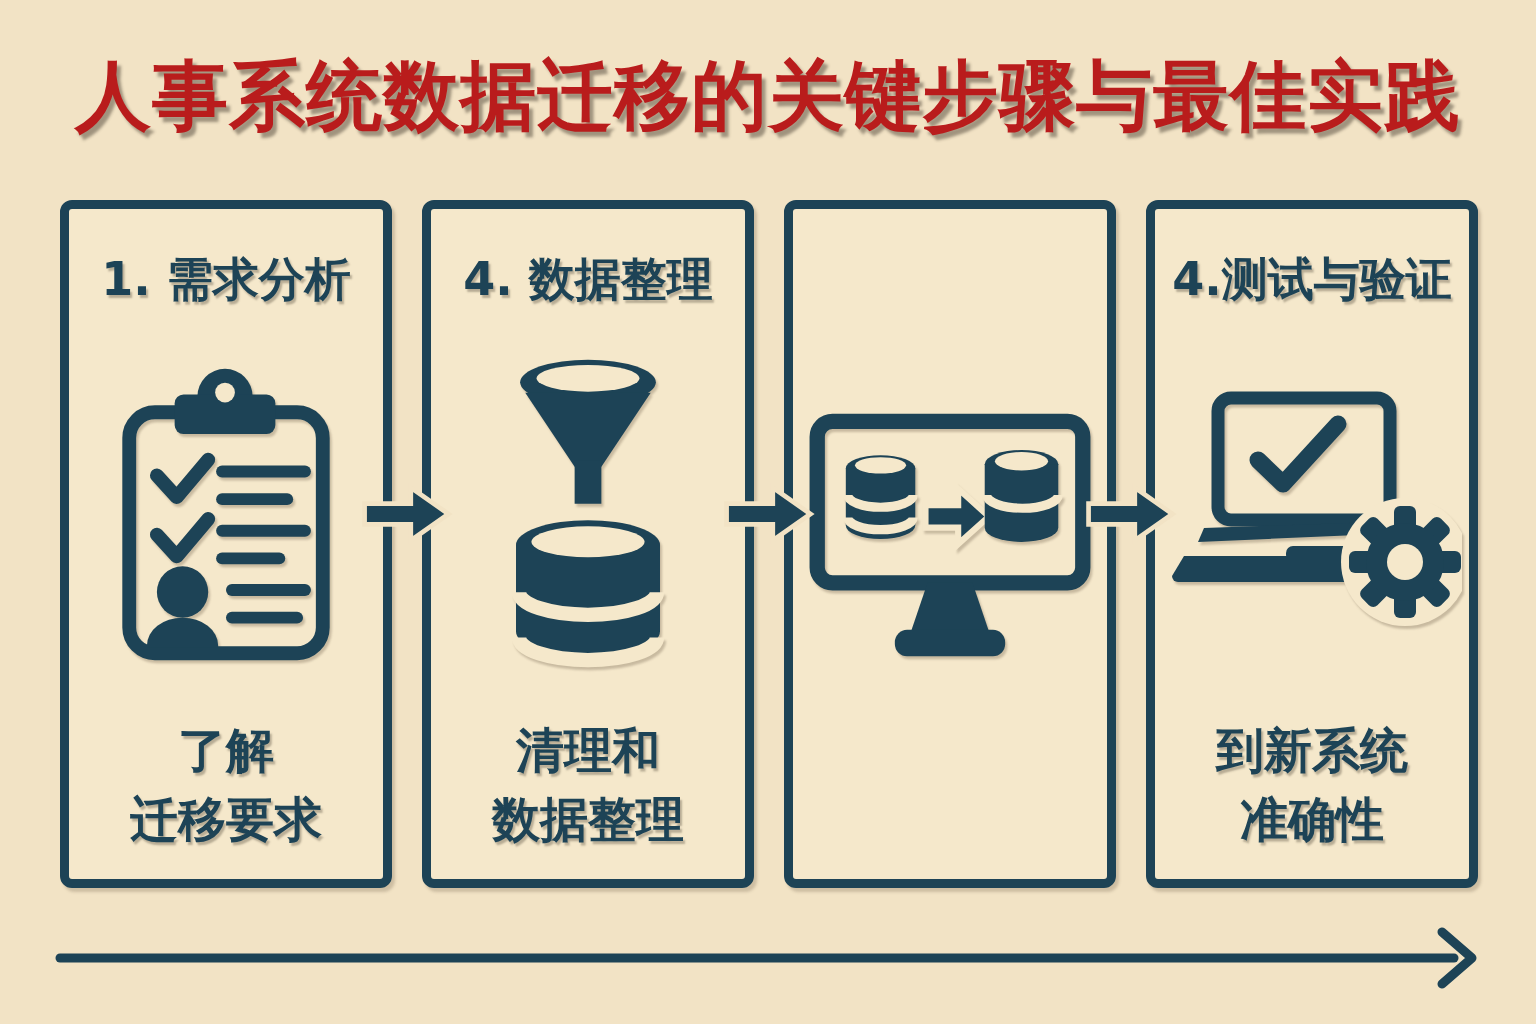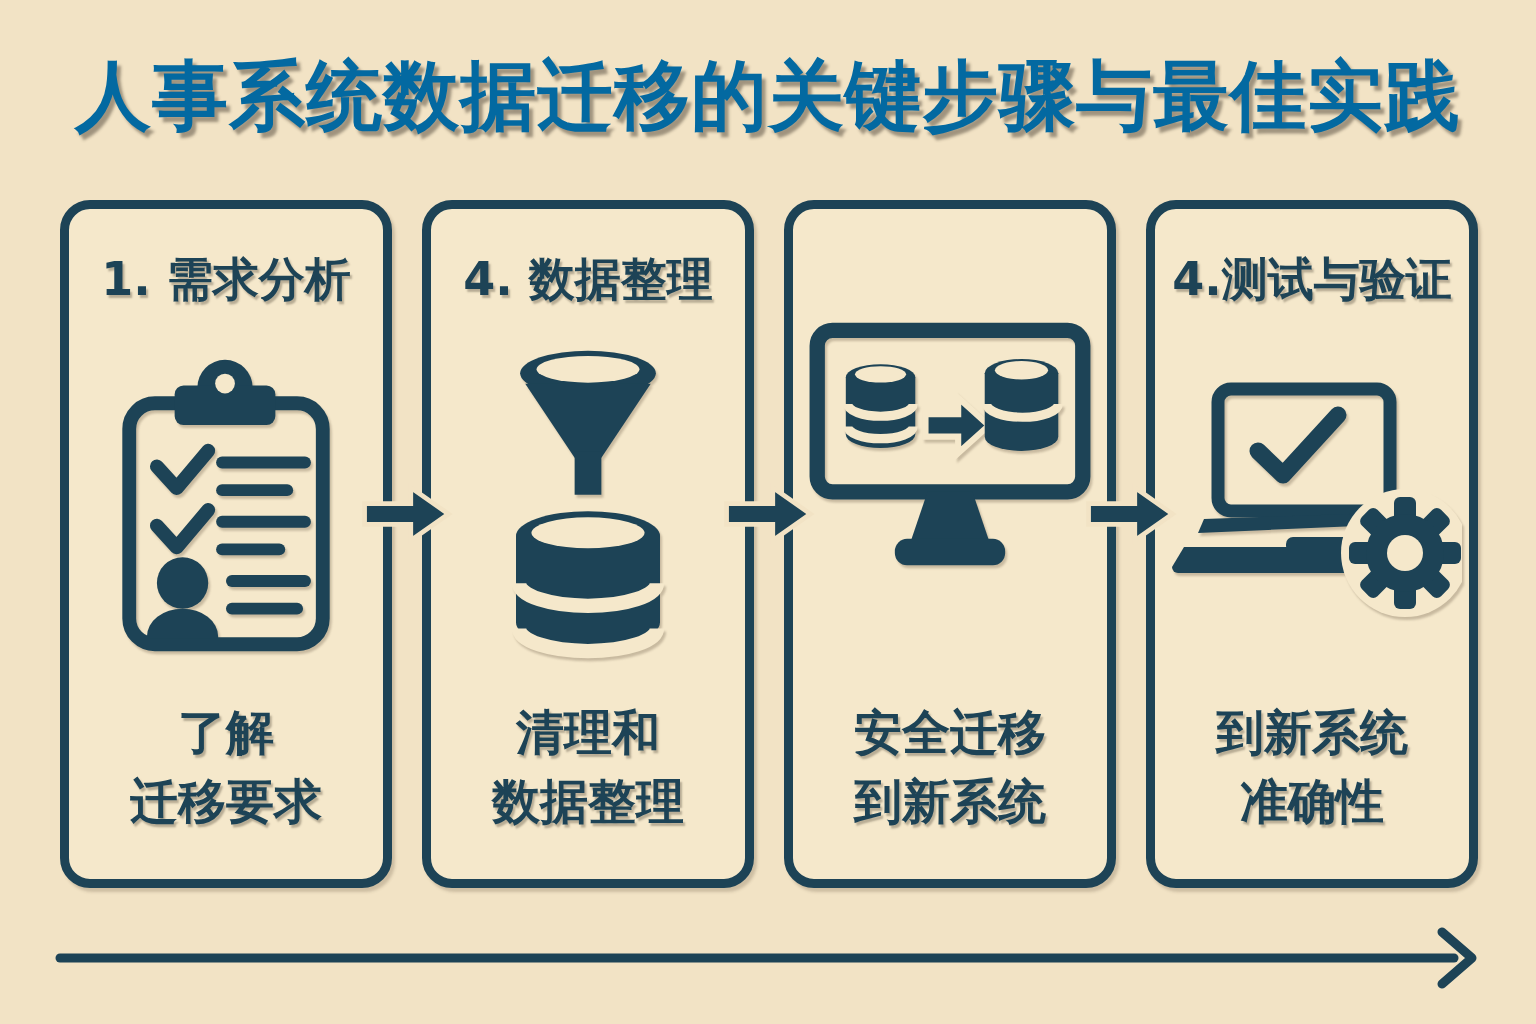--- a/index.html
+++ b/index.html
@@ -5,43 +5,43 @@
   html,body{margin:0;padding:0;}
   body{
     width:1536px;height:1024px;position:relative;overflow:hidden;
     background:#f2e3c5;
     font-family:"DejaVu Sans","Liberation Sans",sans-serif;
     color:#1d4356;
   }
   .title{
     position:absolute;top:46px;left:0;width:1536px;
     text-align:center;font-size:76px;font-weight:800;letter-spacing:1px;
-    color:#0369a1;text-shadow:4px 5px 3px rgba(60,52,40,0.45);
+    color:#b91c1c;text-shadow:4px 5px 3px rgba(60,52,40,0.45);
     white-space:nowrap;
   }
   .cards{
     position:absolute;left:60px;top:200px;width:1418px;height:688px;
     display:flex;gap:30px;
   }
   .card{
     box-sizing:border-box;flex:1;
-    background:#f5e8cb;border:9px solid #1d4356;border-radius:30px;
+    background:#f5e8cb;border:9px solid #1d4356;border-radius:12px;
     box-shadow:3px 4px 3px rgba(95,80,58,0.25);
     display:flex;flex-direction:column;align-items:center;
   }
   .card-heading{
     margin-top:40px;font-size:46px;font-weight:800;white-space:nowrap;
     text-shadow:2px 3px 2px rgba(70,60,45,0.35);
   }
   .icon-wrap{
     flex:1;display:flex;align-items:center;justify-content:center;width:100%;
   }
   .icon-wrap svg{filter:drop-shadow(2px 3px 1px rgba(95,80,58,0.3));}
   .card-caption{
-    margin-bottom:42px;font-size:48px;font-weight:800;line-height:1.45;
+    margin-bottom:24px;font-size:48px;font-weight:800;line-height:1.45;
     text-align:center;white-space:pre-line;
     text-shadow:2px 3px 2px rgba(70,60,45,0.35);
   }
   .flow-arrow{position:absolute;top:481px;width:92px;height:66px;}
   .timeline-arrow{position:absolute;left:52px;top:922px;width:1432px;height:68px;}
 </style>
 </head>
 <body>
 
 <div class="title">人事系统数据迁移的关键步骤与最佳实践</div>
@@ -106,22 +106,20 @@
 
         <ellipse cx="210" cy="52" rx="36" ry="14" fill="#1d4356"></ellipse>
         <path d="M174,52 h72 v62 a36,14 0 0 1 -72,0 z" fill="#1d4356"></path>
         <ellipse cx="210" cy="49" rx="26" ry="9" fill="#f5e8cb"></ellipse>
         <path d="M176,82 a35,13 0 0 0 70,0" fill="none" stroke="#f5e8cb" stroke-width="9"></path>
 
         <polygon points="118,168 162,168 179,218 101,218" fill="#1d4356"></polygon>
         <rect x="86" y="214" width="108" height="26" rx="12" fill="#1d4356"></rect>
       </svg>
     </div>
-    <div class="card-caption">安全迁移
-到新系统</div>
   </div>
 
   <div class="card">
     <div class="card-heading">4.测试与验证</div>
     <div class="icon-wrap">
       <svg width="300" height="250" viewBox="0 0 300 250">
 
         <rect x="56" y="10" width="172" height="122" rx="13" fill="none" stroke="#1d4356" stroke-width="13"></rect>
         <polyline points="96,72 121,96 176,36" fill="none" stroke="#1d4356" stroke-width="17" stroke-linecap="round" stroke-linejoin="round"></polyline>
 

